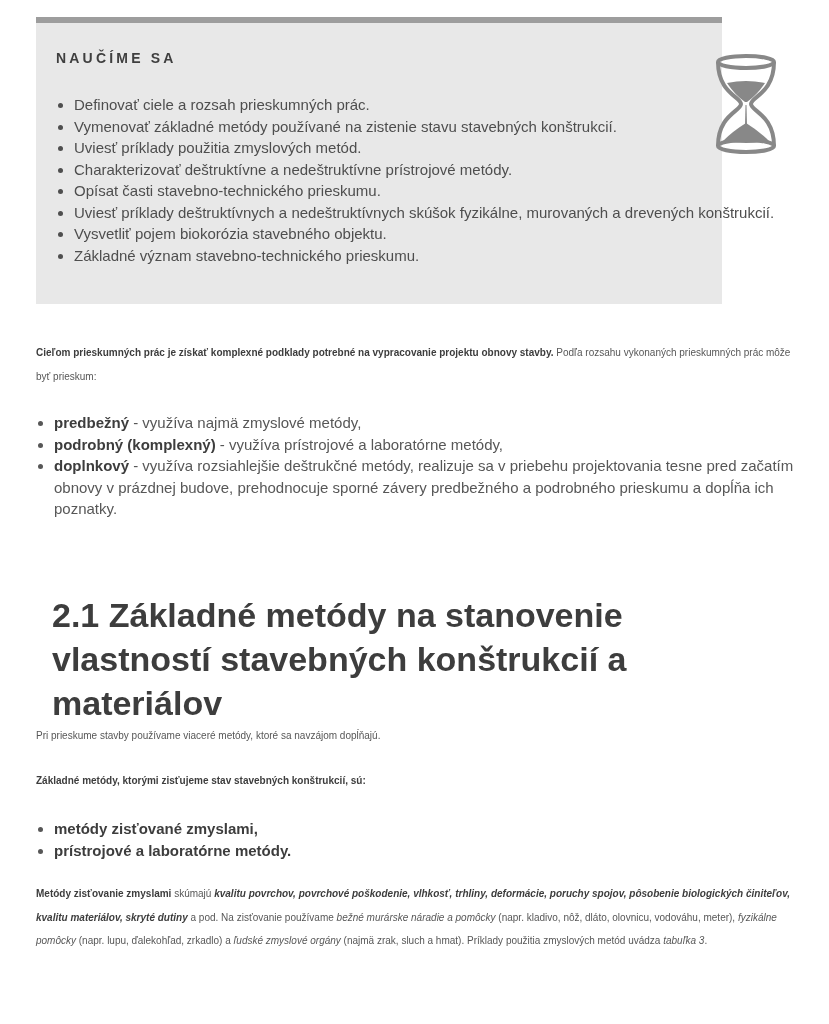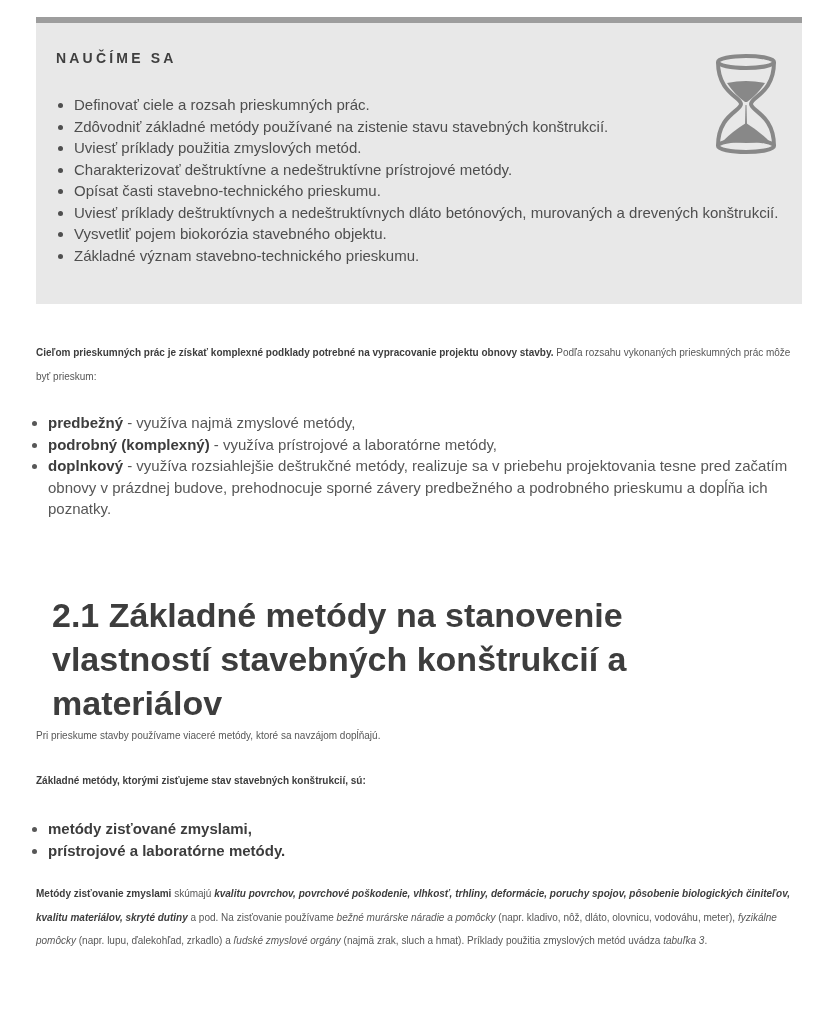--- a/index.html
+++ b/index.html
@@ -1,47 +1,47 @@
 <!DOCTYPE html>
 <html><head>
 <meta charset="utf-8">
 <style>
   html, body { margin: 0; padding: 0; background: #ffffff; }
   body { width: 829px; height: 1024px; overflow: hidden; position: relative;
          font-family: "Liberation Sans", sans-serif; color: #505050; }
-  .learn-box { position: absolute; left: 36px; top: 17px; width: 766px; height: 287px;
+  .learn-box { position: absolute; left: 36px; top: 17px; width: 686px; height: 287px;
                background: #e8e8e8; border-top: 6px solid #9d9d9d; box-sizing: border-box; }
   .learn-title { position: absolute; left: 20px; top: 27px; font-size: 14px; font-weight: bold;
                  letter-spacing: 3.2px; color: #3f3f3f; }
   .learn-list { position: absolute; left: 18px; top: 71px; width: 730px; margin: 0; padding: 0 0 0 20px;
                 font-size: 15px; line-height: 21.5px; color: #4e4e4e; }
   .learn-list li { padding-left: 0; }
   .hourglass { position: absolute; left: 677px; top: 30px; width: 66px; height: 102px; }
   .para { position: absolute; left: 36px; width: 770px; font-size: 10px; line-height: 24px; color: #575757; margin: 0; }
   .para b, .para strong { color: #3d3d3d; }
-  .ulist { position: absolute; left: 30px; width: 770px; margin: 0; padding: 0 0 0 18px;
+  .ulist { position: absolute; left: 36px; width: 770px; margin: 0; padding: 0 0 0 18px;
            font-size: 15px; line-height: 21.5px; color: #575757; }
   .ulist b { color: #3d3d3d; }
   .h2 { position: absolute; left: 36px; top: 577px; width: 720px; margin: 16px; font-size: 34px;
         line-height: 44px; font-weight: bold; color: #3d3d3d; }
   .bi { font-weight: bold; font-style: italic; color: #3d3d3d; }
   .it { font-style: italic; text-align: right; }
 </style>
 </head>
 <body>
 
 <div class="learn-box">
   <div class="learn-title">NAUČÍME SA</div>
   <ul class="learn-list">
     <li>Definovať ciele a rozsah prieskumných prác.</li>
-    <li>Zdôvodniť základné metódy používané na zistenie stavu stavebných konštrukcií.</li>
+    <li>Vymenovať základné metódy používané na zistenie stavu stavebných konštrukcií.</li>
     <li>Uviesť príklady použitia zmyslových metód.</li>
     <li>Charakterizovať deštruktívne a nedeštruktívne prístrojové metódy.</li>
     <li>Opísat časti stavebno-technického prieskumu.</li>
-    <li>Uviesť príklady deštruktívnych a nedeštruktívnych dláto betónových, murovaných a drevených konštrukcií.</li>
+    <li>Uviesť príklady deštruktívnych a nedeštruktívnych skúšok fyzikálne, murovaných a drevených konštrukcií.</li>
     <li>Vysvetliť pojem biokorózia stavebného objektu.</li>
     <li>Základné význam stavebno-technického prieskumu.</li>
   </ul>
   <svg class="hourglass" viewBox="0 0 66 102">
     <ellipse cx="33" cy="9" rx="28" ry="6" fill="none" stroke="#888" stroke-width="4"></ellipse>
     <path d="M5 9 C5 40 28 44 28 51 C28 58 5 62 5 93" fill="none" stroke="#888" stroke-width="4"></path>
     <path d="M61 9 C61 40 38 44 38 51 C38 58 61 62 61 93" fill="none" stroke="#888" stroke-width="4"></path>
     <ellipse cx="33" cy="93" rx="28" ry="6" fill="none" stroke="#888" stroke-width="4"></ellipse>
     <path d="M14 30 Q33 26 52 30 Q44 42 34 49 L32 49 Q22 42 14 30 Z" fill="#888"></path>
     <path d="M32.5 52 L33.5 52 L34 72 L32 72 Z" fill="#888"></path>

